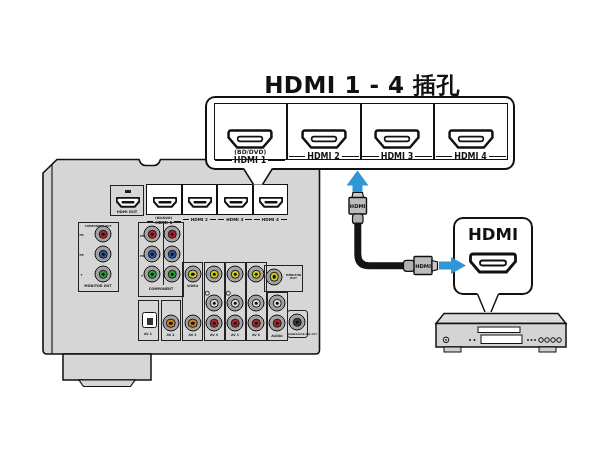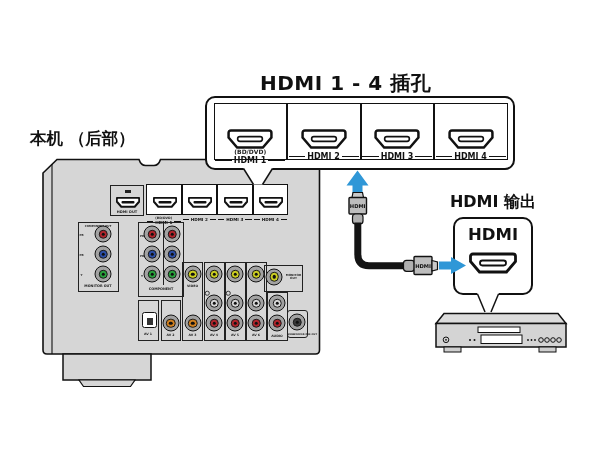--- a/index.html
+++ b/index.html
@@ -1,21 +1,21 @@
 <!DOCTYPE html>
 <html><head>
 <meta charset="utf-8">
 <style>
   html,body{margin:0;padding:0;background:#fff;}
   #canvas{position:relative;width:600px;height:459px;background:#fff;overflow:hidden;
           font-family:"DejaVu Sans",sans-serif;color:#111;}
   .abs{position:absolute;}
   svg.layer{position:absolute;left:0;top:0;pointer-events:none;}
   
-  .h-title{font-weight:bold;font-size:20px;text-align:left;letter-spacing:.5px;}
+  .h-title{font-weight:bold;font-size:23px;text-align:right;letter-spacing:.5px;}
   
   .callout{position:absolute;background:#fff;border:2.2px solid #111;border-radius:10px;box-sizing:border-box;}
   .cell{position:absolute;background:#fff;border:1.7px solid #111;box-sizing:border-box;}
   .cell-sm{position:absolute;background:#fff;border:1.3px solid #111;box-sizing:border-box;}
   .port-lg{position:absolute;width:46px;height:20px;}
   .port-xl{position:absolute;width:48px;height:22px;}
   .port-sm{position:absolute;width:24px;height:10.5px;}
   
   .dlabel{position:absolute;display:flex;align-items:center;gap:2px;font-weight:bold;}
   .dlabel::before,.dlabel::after{content:"";flex:1;height:1.2px;background:#111;}
@@ -317,16 +317,14 @@
       <circle cx="541" cy="340" r="2.3" fill="none" stroke="#111" stroke-width="1"></circle>
       <circle cx="547" cy="340" r="2.3" fill="none" stroke="#111" stroke-width="1"></circle>
       <circle cx="553" cy="340" r="2.3" fill="none" stroke="#111" stroke-width="1"></circle>
       <circle cx="559" cy="340" r="2.3" fill="none" stroke="#111" stroke-width="1"></circle>
       <rect x="444" y="347" width="17" height="5" fill="#cfcfcf" stroke="#111" stroke-width="1"></rect>
       <rect x="539" y="347" width="17" height="5" fill="#cfcfcf" stroke="#111" stroke-width="1"></rect>
     </g>
   </svg>
 
   <div class="abs h-title" style="left:260px;top:70px;width:200px;">HDMI 1 - 4 插孔</div>
-  <div class="abs" style="left:30px;top:128px;font-weight:bold;font-size:16.5px;">本机 （后部）</div>
-  <div class="abs" style="left:433px;top:192px;width:120px;text-align:center;font-weight:bold;font-size:16px;">HDMI 输出</div>
 
 </div>
 
 </body></html>

